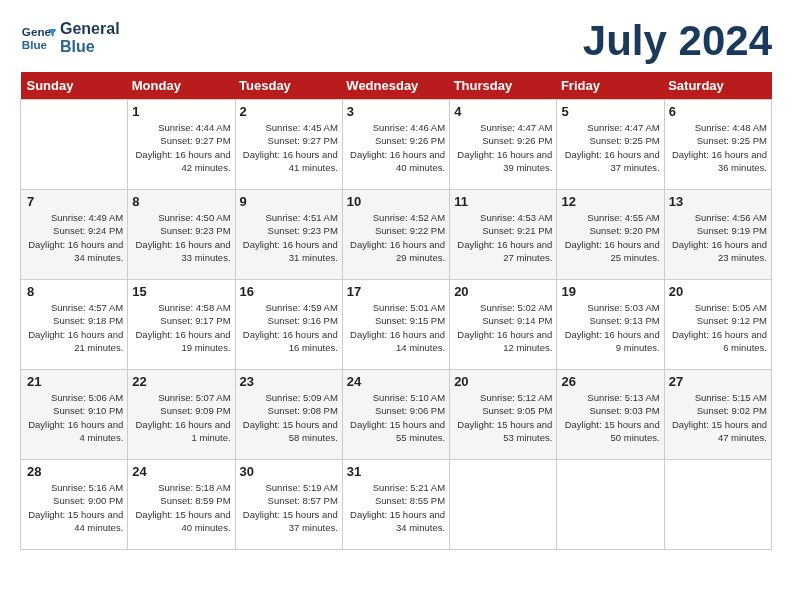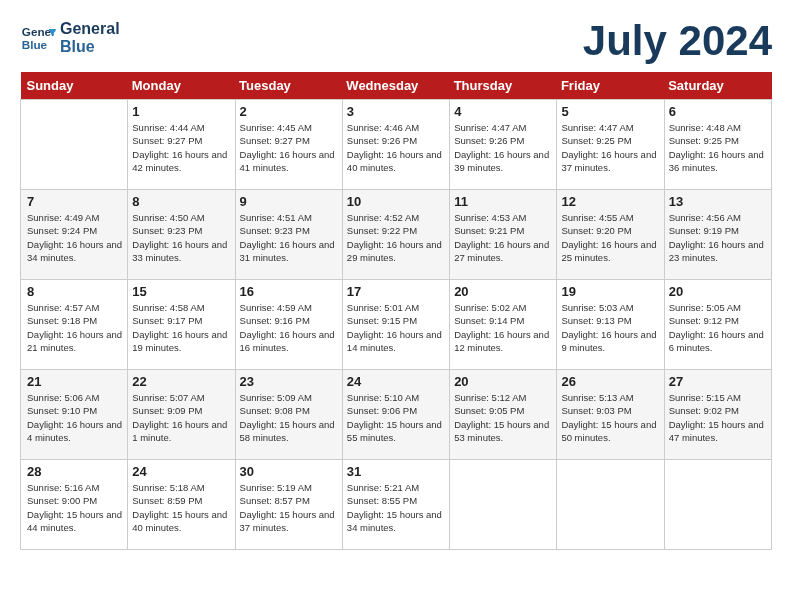--- a/index.html
+++ b/index.html
@@ -64,20 +64,21 @@
     }
     .day-num {
       font-size: 13px;
       font-weight: bold;
       margin-bottom: 2px;
     }
     .day-info {
       font-size: 9.5px;
       line-height: 1.4;
       color: #333;
+      text-align: right;
     }
     tr:nth-child(even) td {
       background: #f5f5f5;
     }
     tr:nth-child(odd) td {
       background: #ffffff;
     }
     th:first-child, td:first-child { padding-left: 6px; }
   </style>
 </head>

